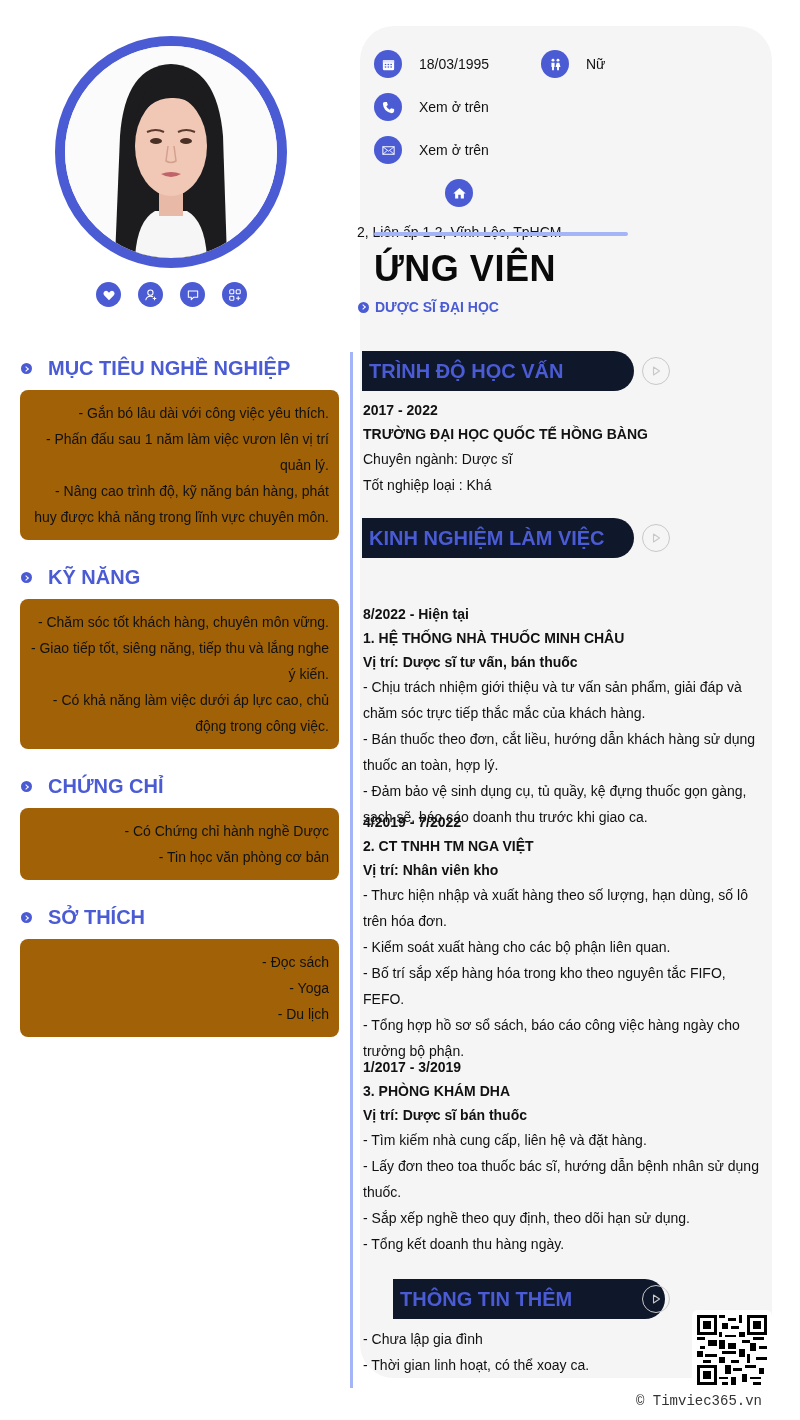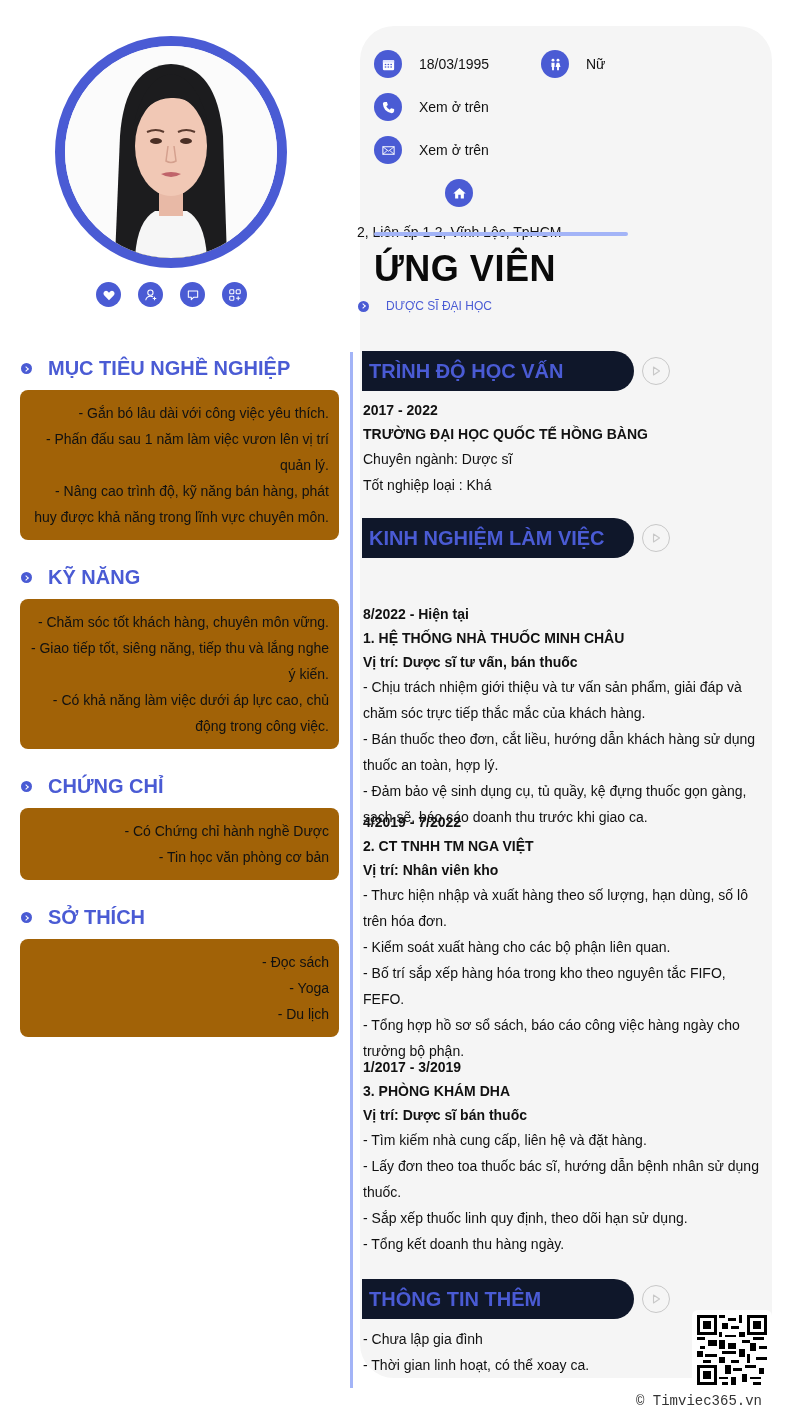--- a/index.html
+++ b/index.html
@@ -28,21 +28,21 @@
   
   .contact { position: absolute; display: flex; align-items: center; gap: 17px; font-size: 14px; color: #111; }
   .contact .ic {
     width: 28px; height: 28px; border-radius: 50%; background: #4a5bd4;
     display: flex; align-items: center; justify-content: center; flex-shrink: 0;
   }
   .contact .ic svg { width: 15px; height: 15px; }
 
   .name-bar { position: absolute; left: 374px; top: 232px; width: 254px; height: 4px; border-radius: 2px; background: #a3b4f7; }
   .name { position: absolute; left: 374px; top: 248px; font-size: 36px; font-weight: bold; letter-spacing: 0.5px; color: #0a0a0a; }
-  .job-title { position: absolute; left: 358px; top: 299px; display: flex; align-items: center; gap: 17px; font-size: 12px; font-weight: normal; color: #4a5bd4; }
+  .job-title { position: absolute; left: 358px; top: 299px; display: flex; align-items: center; gap: 6px; font-size: 14px; font-weight: bold; color: #4a5bd4; }
 
   .bullet-dot {
     width: 11px; height: 11px; border-radius: 50%; background: #4a5bd4; position: relative; flex-shrink: 0;
   }
   .bullet-dot::after {
     content: ""; position: absolute; left: 3px; top: 3.5px; width: 3px; height: 3px;
     border-right: 1.5px solid #fff; border-top: 1.5px solid #fff; transform: rotate(45deg);
   }
 
   
@@ -261,25 +261,25 @@
   <div>- Bố trí sắp xếp hàng hóa trong kho theo nguyên tắc FIFO, FEFO.</div>
   <div>- Tổng hợp hồ sơ sổ sách, báo cáo công việc hàng ngày cho trưởng bộ phận.</div>
 </div>
 
 <div class="rblock" style="top:1055px;">
   <div class="b">1/2017 - 3/2019</div>
   <div class="b">3. PHÒNG KHÁM DHA</div>
   <div class="b">Vị trí: Dược sĩ bán thuốc</div>
   <div>- Tìm kiếm nhà cung cấp, liên hệ và đặt hàng.</div>
   <div>- Lấy đơn theo toa thuốc bác sĩ, hướng dẫn bệnh nhân sử dụng thuốc.</div>
-  <div>- Sắp xếp thuốc linh quy định, theo dõi hạn sử dụng.</div>
+  <div>- Sắp xếp nghề theo quy định, theo dõi hạn sử dụng.</div>
   <div>- Tổng kết doanh thu hàng ngày.</div>
 </div>
 
-<div class="rsec-head" style="top:1279px;">
+<div class="rsec-head" style="top:1279px;margin-left:31px;">
   <span>THÔNG TIN THÊM</span>
 </div>
 <div class="play-btn" style="left:642px; top:1285px;">
   <svg viewBox="0 0 24 24">
       <path d="M7 4 L19 12 L7 20 Z" fill="none" stroke="#c8c8c8" stroke-width="2.2" stroke-linejoin="round"></path>
     </svg>
 </div>
 <div class="rblock" style="top:1326px;">
   <div>- Chưa lập gia đình</div>
   <div>- Thời gian linh hoạt, có thể xoay ca.</div>

